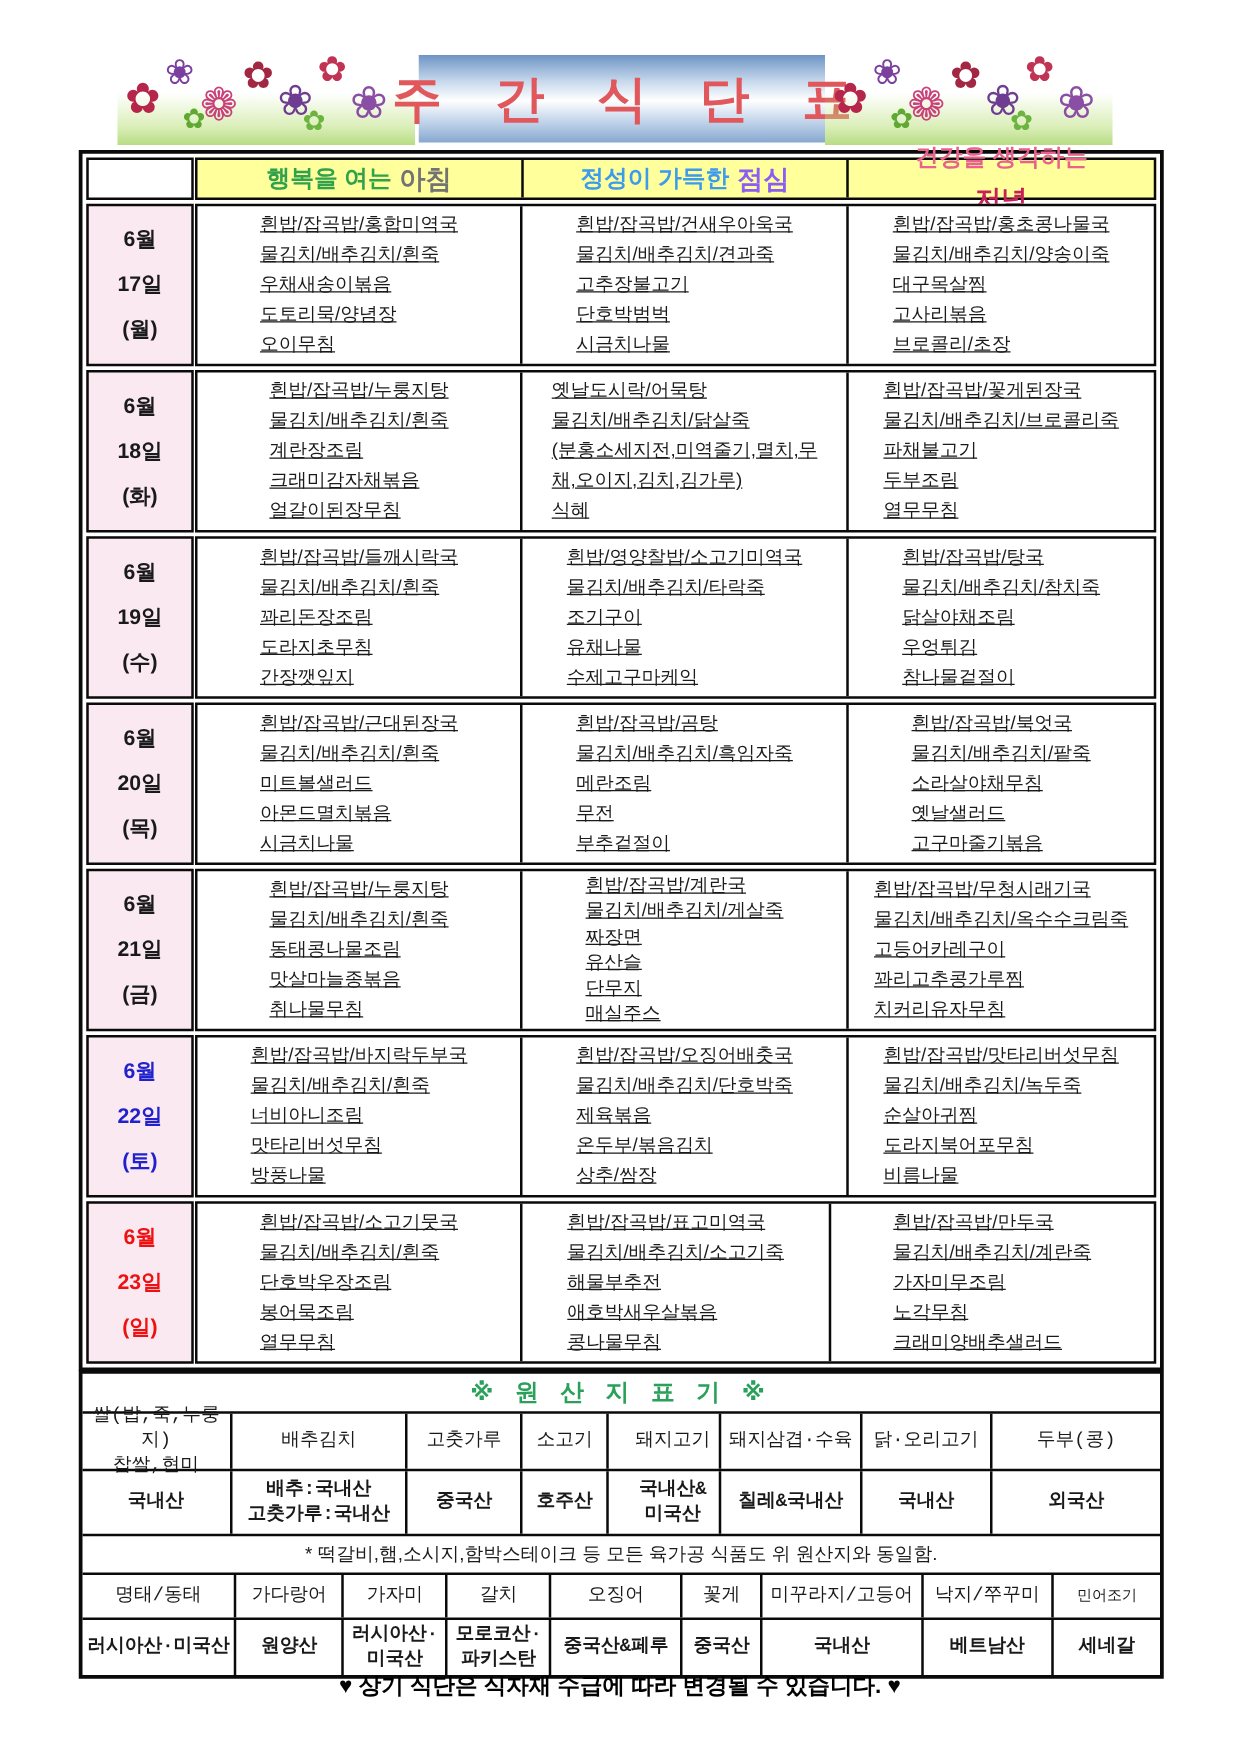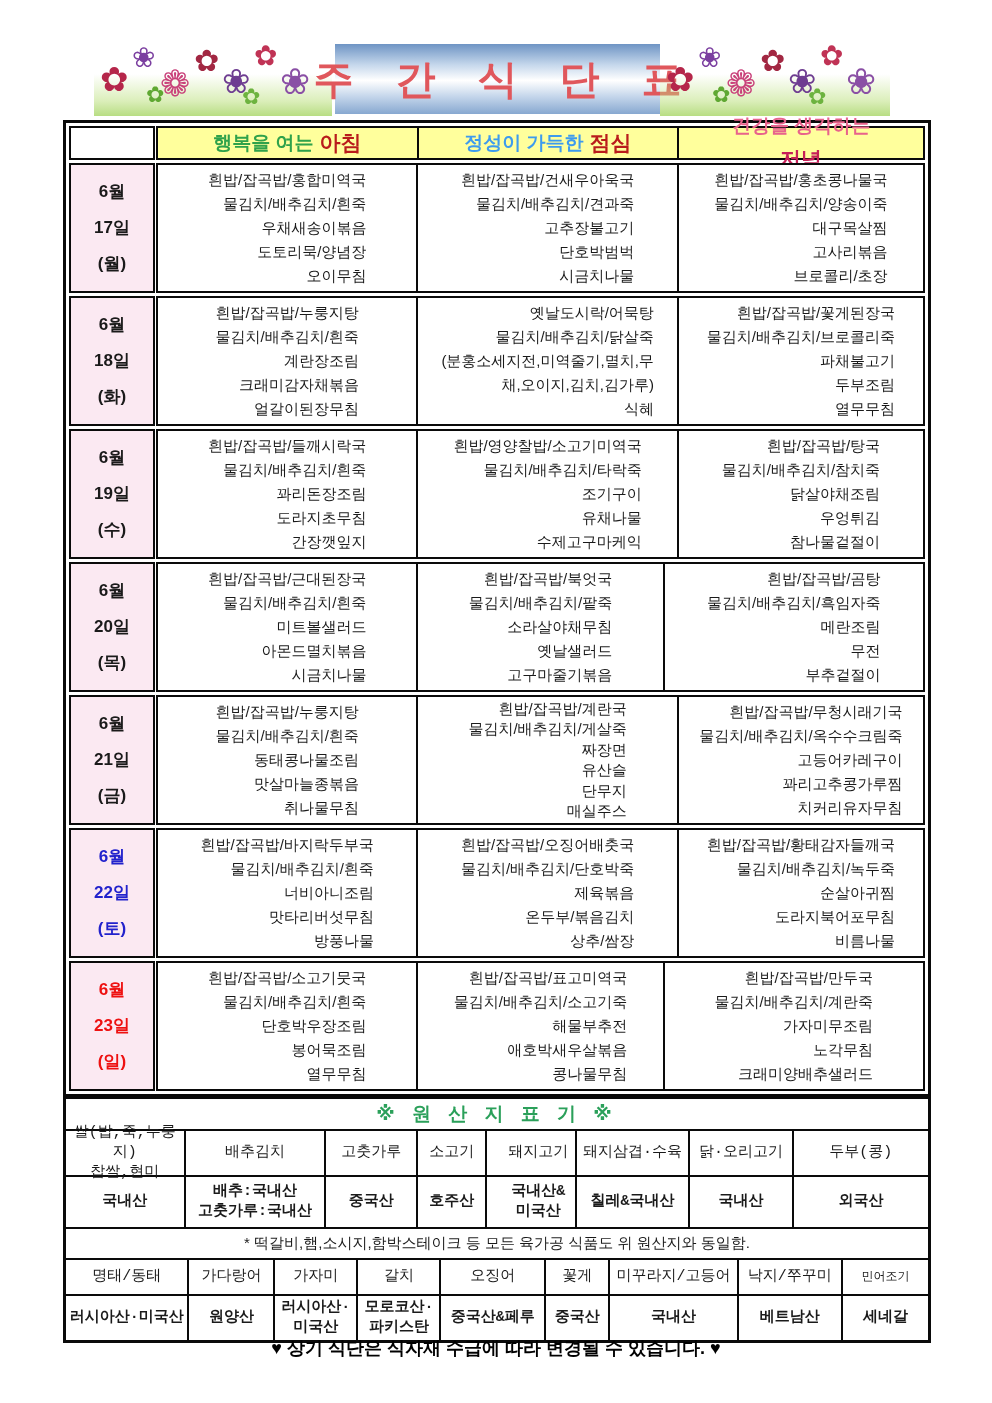--- a/index.html
+++ b/index.html
@@ -44,35 +44,35 @@
   .m-row{display:flex;gap:1px;margin-top:3px;}
   .m-row:first-child{margin-top:0;}
   .date-spacer{width:86px;box-sizing:border-box;border:2px solid #0a0a0a;background:#ffffff;flex:none;}
   .hdr-box{flex:1;display:flex;border:2px solid #0a0a0a;background:#ffff9c;height:34px;box-sizing:border-box;}
   .hdr-cell{display:flex;align-items:center;justify-content:center;gap:6px;
     border-right:2px solid #0a0a0a;box-sizing:border-box;white-space:nowrap;}
   .hdr-cell:last-child{border-right:none;flex-direction:column;}
   .hc-b{flex:263;} .hc-l{flex:263;} .hc-d{flex:248;}
   .hdr-prefix{font-size:19px;font-weight:700;}
   .hdr-bold{font-size:21px;font-weight:800;}
-  .hc-b .hdr-prefix{color:#2fa24b;} .hc-b .hdr-bold{color:#b91c1c;}
-  .hc-l .hdr-prefix{color:#3d9bee;} .hc-l .hdr-bold{color:#b91c1c;}
+  .hc-b .hdr-prefix{color:#2fa24b;} .hc-b .hdr-bold{color:#737373;}
+  .hc-l .hdr-prefix{color:#3d9bee;} .hc-l .hdr-bold{color:#8b5cf6;}
   .hc-d .hdr-prefix{color:#e8638c;} .hc-d .hdr-bold{color:#c62058;}
   .day-row{height:130px;}
   .date-cell{
     width:86px;flex:none;box-sizing:border-box;border:2px solid #0a0a0a;
     background:#fbe9f2;display:flex;align-items:center;justify-content:center;
     text-align:center;font-size:17px;font-weight:600;white-space:pre-line;line-height:36px;
   }
   .c-black{color:#1a1a1a;} .c-blue{color:#2222cc;} .c-red{color:#ee1111;}
   .meals-box{flex:1;display:flex;border:2px solid #0a0a0a;box-sizing:border-box;background:#ffffff;}
   .menu-cell{
     box-sizing:border-box;border-right:2px solid #0a0a0a;
-    display:flex;align-items:center;justify-content:center;text-align:right;
-    font-size:15px;line-height:24px;white-space:pre-line;padding:12px 4px;
+    display:flex;align-items:center;justify-content:center;text-align:left;
+    font-size:15px;line-height:24px;white-space:pre-line;padding:12px 4px;text-decoration:underline;
   }
   .menu-cell:last-child{border-right:none;}
   .mc-b{flex:263;} .mc-l{flex:263;} .mc-d{flex:248;}
   .tight{line-height:20.5px;}
   
   .origin-table{
     position:absolute;left:63px;top:1096px;width:868px;
     border:3px solid #0a0a0a;box-sizing:border-box;background:#ffffff;
   }
   .o-title{
@@ -229,30 +229,30 @@
   <div class="m-row day-row">
     <div class="date-cell c-black">6월
 20일
 (목)</div>
     <div class="meals-box">
       <div class="menu-cell mc-b">흰밥/잡곡밥/근대된장국
 물김치/배추김치/흰죽
 미트볼샐러드
 아몬드멸치볶음
 시금치나물</div>
+      <div class="menu-cell mc-l">흰밥/잡곡밥/곰탕
+물김치/배추김치/흑임자죽
+메란조림
+무전
+부추겉절이</div>
       <div class="menu-cell mc-d">흰밥/잡곡밥/북엇국
 물김치/배추김치/팥죽
 소라살야채무침
 옛날샐러드
 고구마줄기볶음</div>
-      <div class="menu-cell mc-l">흰밥/잡곡밥/곰탕
-물김치/배추김치/흑임자죽
-메란조림
-무전
-부추겉절이</div>
     </div>
   </div>
 
   <div class="m-row day-row">
     <div class="date-cell c-black">6월
 21일
 (금)</div>
     <div class="meals-box">
       <div class="menu-cell mc-b">흰밥/잡곡밥/누룽지탕
 물김치/배추김치/흰죽
@@ -281,21 +281,21 @@
       <div class="menu-cell mc-b">흰밥/잡곡밥/바지락두부국
 물김치/배추김치/흰죽
 너비아니조림
 맛타리버섯무침
 방풍나물</div>
       <div class="menu-cell mc-l">흰밥/잡곡밥/오징어배춧국
 물김치/배추김치/단호박죽
 제육볶음
 온두부/볶음김치
 상추/쌈장</div>
-      <div class="menu-cell mc-d">흰밥/잡곡밥/황태감자들깨국
+      <div class="menu-cell mc-d">흰밥/잡곡밥/맛타리버섯무침
 물김치/배추김치/녹두죽
 순살아귀찜
 도라지북어포무침
 비름나물</div>
     </div>
   </div>
 
   <div class="m-row day-row">
     <div class="date-cell c-red">6월
 23일

